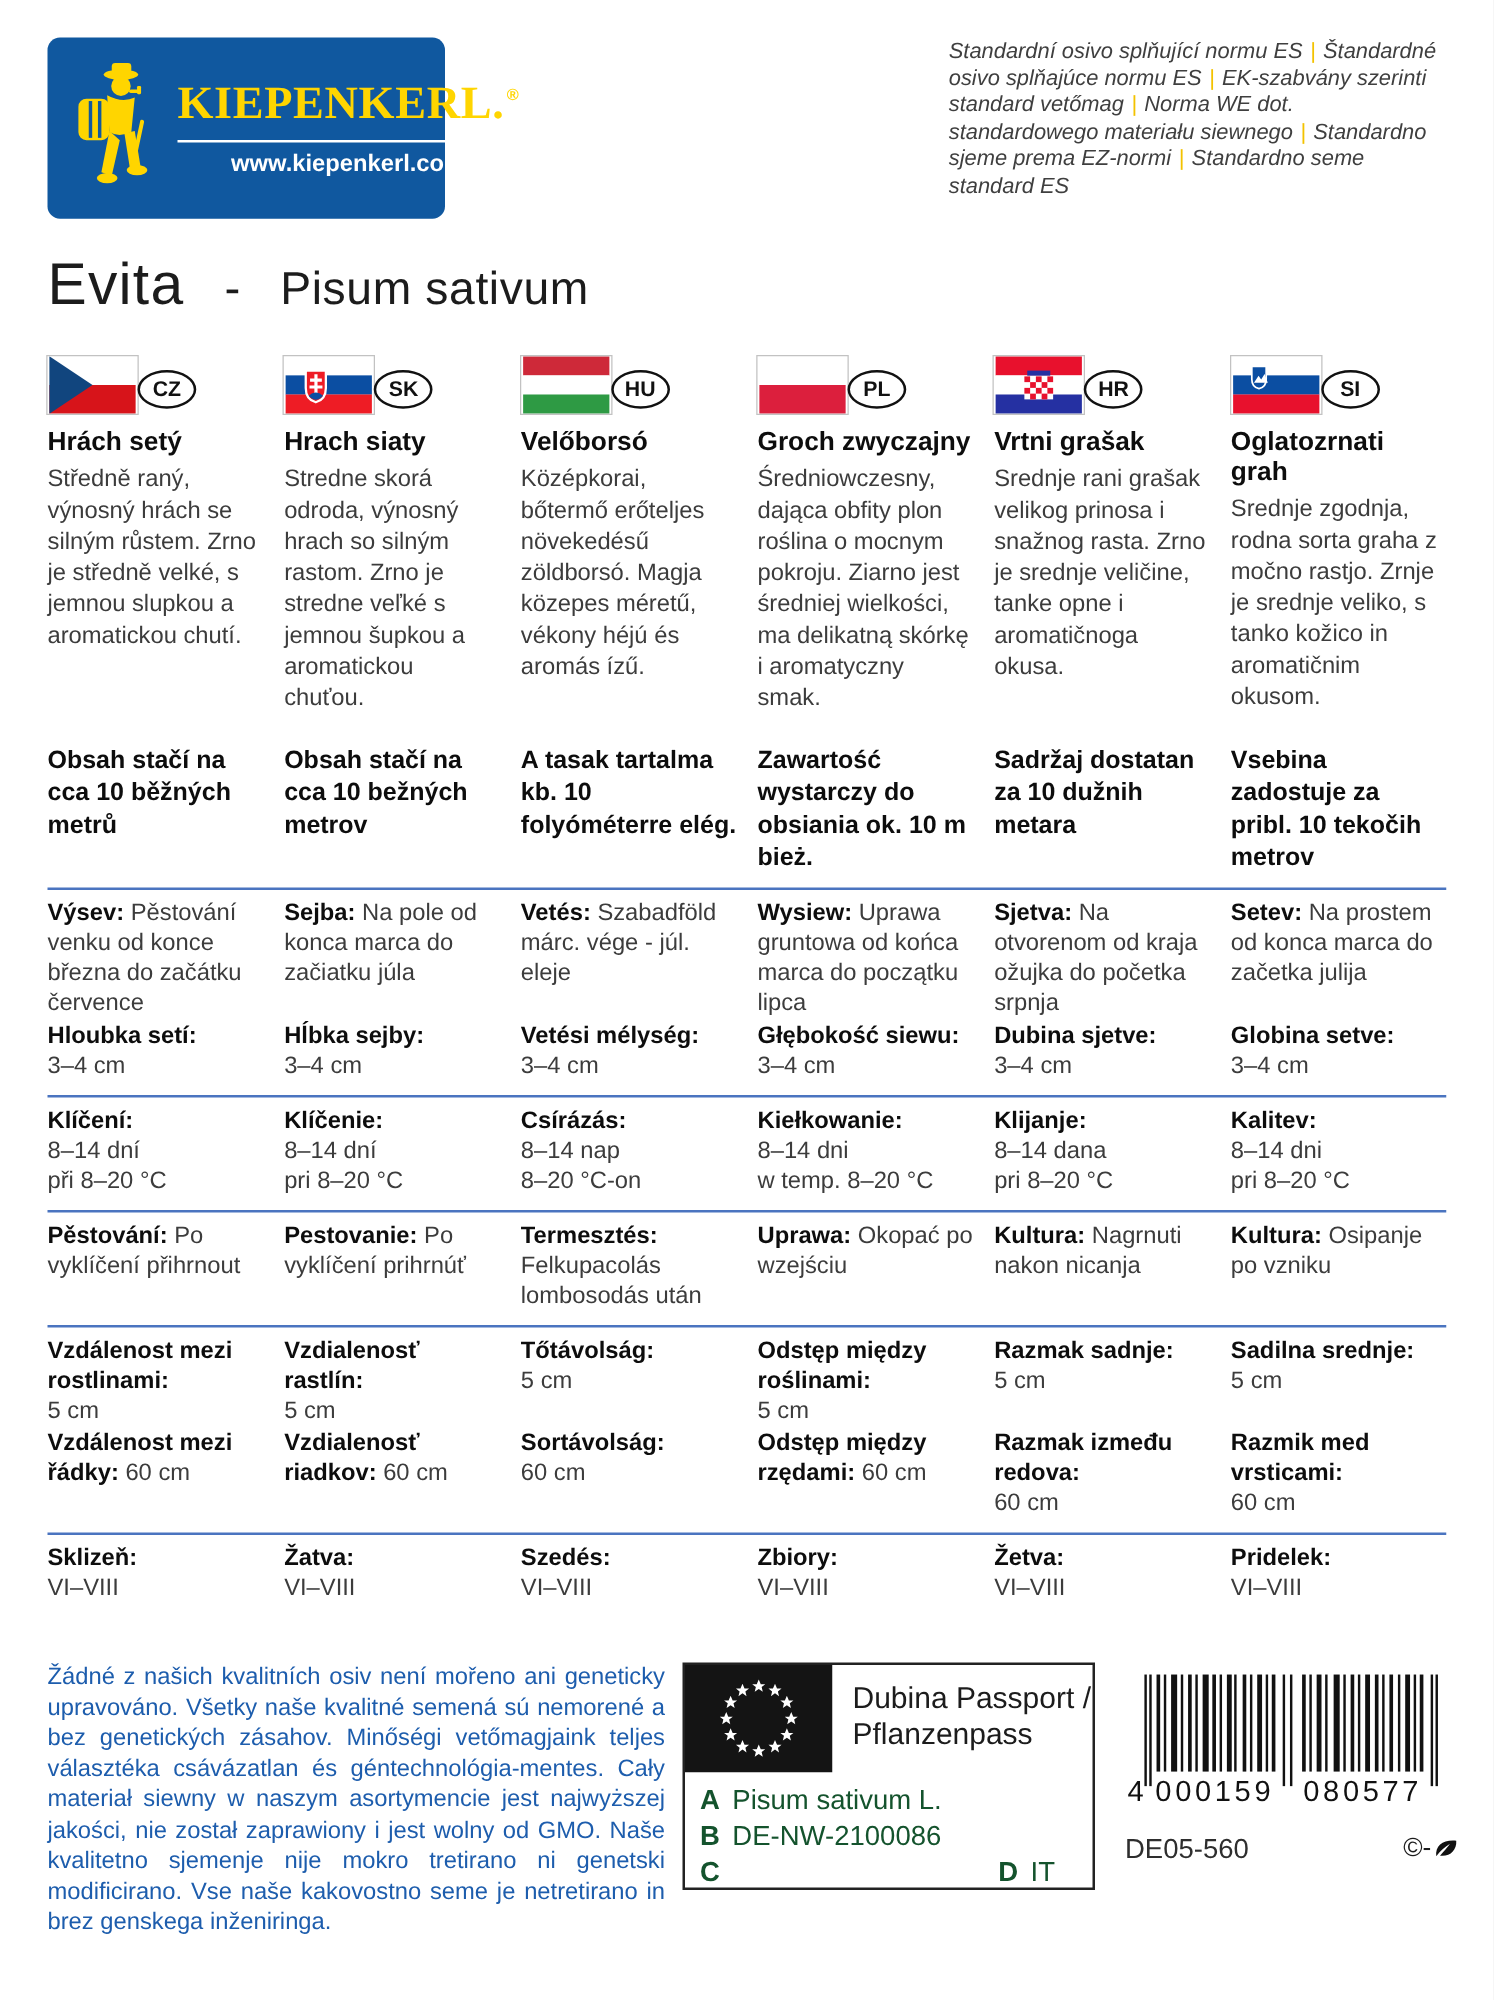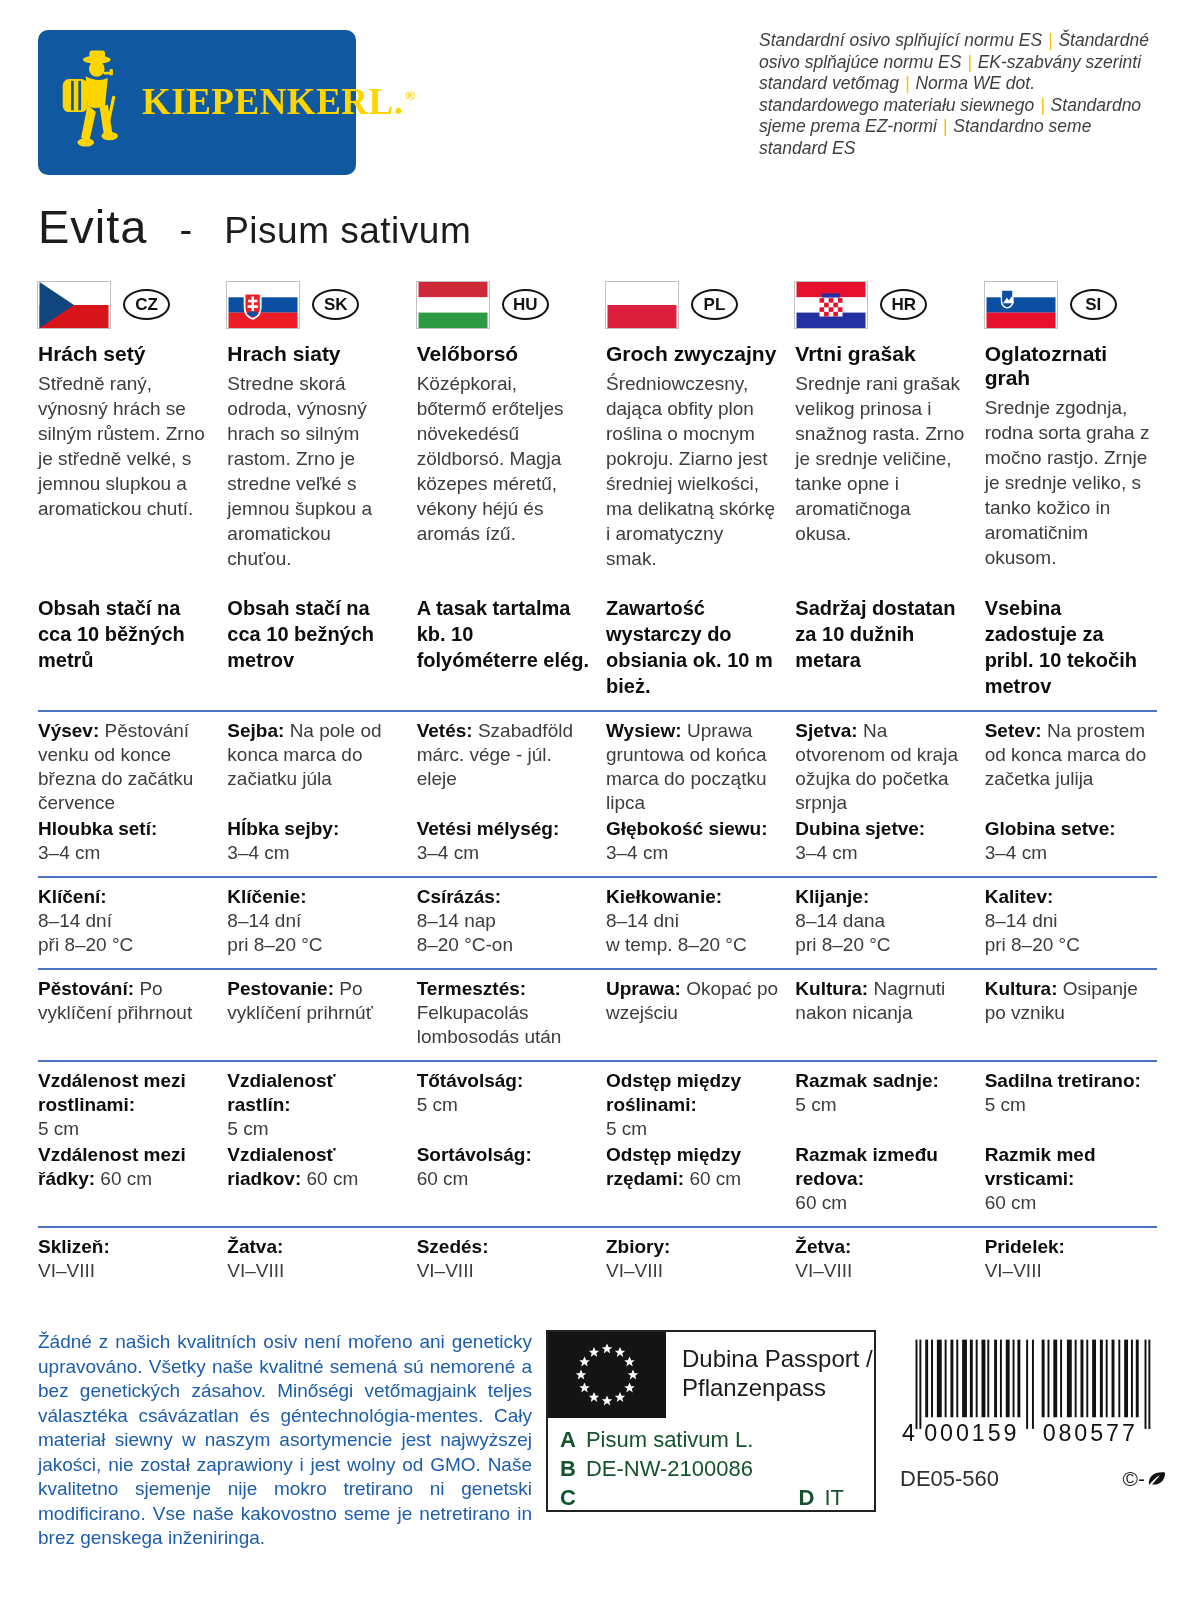--- a/index.html
+++ b/index.html
@@ -5,38 +5,38 @@
   html,body{margin:0;padding:0;background:#e9e9e9}
   .page{width:1195px;height:1600px;background:#fff;overflow:hidden;position:relative;
         font-family:"Liberation Sans",sans-serif;color:#222;margin:0 auto;box-sizing:border-box;
         padding:30px 38px 0 38px}
   
   .hdr{display:flex;justify-content:space-between;align-items:flex-start}
   .logo{width:318px;height:145px;background:#10589f;border-radius:10px;display:flex;
         align-items:center;box-sizing:border-box;padding:8px 16px 10px 10px}
   .logo-man{width:92px;height:118px;flex:none}
   .logo-man svg{width:100%;height:100%;display:block}
-  .logo-right{flex:1;display:flex;flex-direction:row;align-items:center;margin-left:2px}
+  .logo-right{flex:1;display:flex;flex-direction:column;align-items:center;margin-left:2px}
   .brand-line{white-space:nowrap}
   .brand{font-family:"Liberation Serif",serif;font-weight:700;font-size:37px;color:#ffd500;letter-spacing:.5px}
   .reg{color:#ffd500;font-size:13px;vertical-align:14px;margin-left:2px;font-weight:700}
   .logo-rule{width:100%;height:2px;background:#fff;margin:8px 0 7px}
   .site{color:#fff;font-weight:700;font-size:19px}
   .norms{width:398px;margin:0;font-style:italic;font-size:17.5px;line-height:21.5px;color:#3f3f3f}
   .norm-sep{color:#f3c200;padding:0 1px;font-weight:400}
   
   .title{margin:24px 0 0;display:flex;align-items:baseline;gap:32px;font-weight:300}
   .variety{font-size:47px;color:#1c1c1c;letter-spacing:1px}
   .tsep{font-size:38px;color:#1c1c1c}
   .species{font-size:37px;color:#1c1c1c;letter-spacing:.5px}
   
   .grid,.grid2{display:grid;grid-template-columns:repeat(6,1fr);column-gap:17px}
   .grid2{grid-template-rows:auto auto;grid-auto-flow:column;row-gap:2px}
   .intro{margin-top:28px;min-height:306px}
-  .flagrow{display:flex;align-items:flex-start;gap:13px;height:52px}
+  .flagrow{display:flex;align-items:center;height:52px}
   .flag{width:72px;height:46px;outline:1px solid #c2c2c2;flex:none}
   .flag svg{width:100%;height:100%;display:block}
   .oval{min-width:47px;height:31px;border:2.5px solid #111;border-radius:50%;display:inline-flex;
         align-items:center;justify-content:center;font-weight:700;font-size:17px;margin-top:7px;
         padding:0 5px;box-sizing:border-box;color:#111}
   .lang-name{font-size:21px;font-weight:700;color:#0d0d0d;margin:8px 0 5px}
   .desc{font-size:19px;line-height:25px;color:#3c3c3c;margin:0}
   .row{padding:7px 0 11px}
   .underlined{border-bottom:2px solid #4a74c0}
   .content-cell{font-size:20px;font-weight:700;line-height:26px;color:#0d0d0d;margin:0}
@@ -288,21 +288,21 @@
 5 cm</span></p>
     <p class="p"><b>Sortávolság:</b> <span>
 60 cm</span></p>
     <p class="p"><b>Odstęp między roślinami:</b> <span>
 5 cm</span></p>
     <p class="p"><b>Odstęp między rzędami:</b> <span>60 cm</span></p>
     <p class="p"><b>Razmak sadnje:</b> <span>
 5 cm</span></p>
     <p class="p"><b>Razmak između redova:</b> <span>
 60 cm</span></p>
-    <p class="p"><b>Sadilna tretirano:</b> <span>
+    <p class="p"><b>Sadilna srednje:</b> <span>
 5 cm</span></p>
     <p class="p"><b>Razmik med vrsticami:</b> <span>
 60 cm</span></p>
   </div>
 
   <div class="grid row">
     <p class="p"><b class="lbl-blk">Sklizeň:</b><span>VI–VIII</span></p>
     <p class="p"><b class="lbl-blk">Žatva:</b><span>VI–VIII</span></p>
     <p class="p"><b class="lbl-blk">Szedés:</b><span>VI–VIII</span></p>
     <p class="p"><b class="lbl-blk">Zbiory:</b><span>VI–VIII</span></p>

